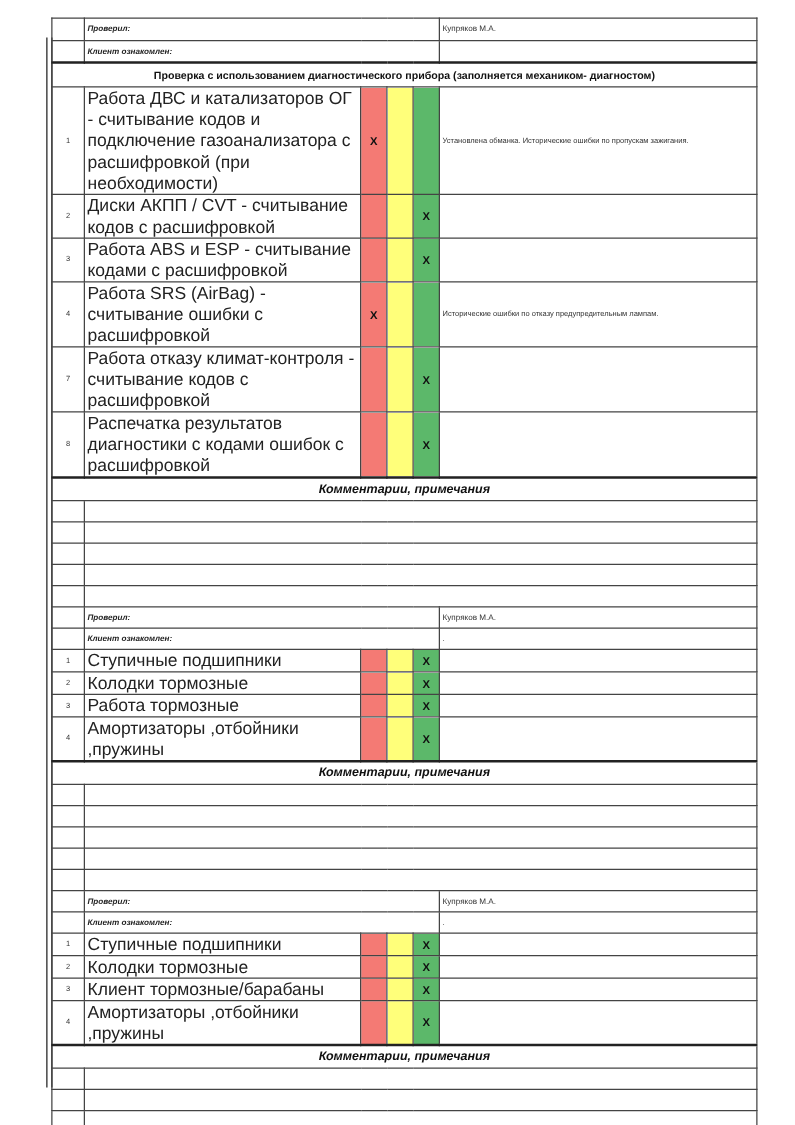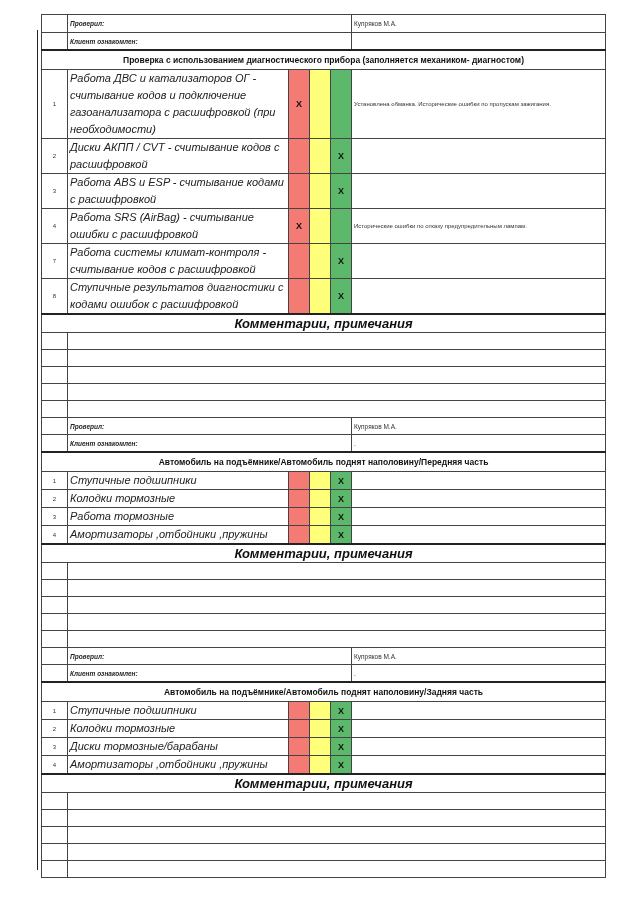--- a/index.html
+++ b/index.html
@@ -9,25 +9,25 @@
   .sheet { position: absolute; left: 41px; top: 14px; width: 564px; }
   table { border-collapse: collapse; width: 564px; table-layout: fixed; }
   td { border: 1px solid #444; padding: 0 2px; vertical-align: middle; overflow: hidden; }
   col.c-num { width: 26px; }
   col.c-desc { width: 221px; }
   col.c-r { width: 21px; }
   col.c-y { width: 21px; }
   col.c-g { width: 21px; }
   col.c-note { width: 254px; }
   .num { font-size: 6px; text-align: center; color: #333; }
-  .desc { font-size: 11px; line-height: 17px; color: #222; font-style: italic; }
+  .desc { font-size: 14px; line-height: 17px; color: #222; }
   .sig-label { font-size: 6.5px; font-weight: bold; font-style: italic; color: #222; }
   .sig-val { font-size: 6.5px; color: #333; }
   .sec-head { font-size: 8.5px; font-weight: bold; text-align: center; height: 18px; border-top: 2px solid #222; }
-  .com-head { font-size: 13px; font-weight: bold; font-style: italic; text-align: center; height: 17px; border-top: 2px solid #222; }
+  .com-head { font-size: 10px; font-weight: bold; font-style: italic; text-align: center; height: 17px; border-top: 2px solid #222; }
   .red { background: #F47A74; text-align: center; font-size: 9px; font-weight: bold; }
   .yel { background: #FFFF7A; text-align: center; font-size: 9px; font-weight: bold; }
   .grn { background: #5CB86A; text-align: center; font-size: 9px; font-weight: bold; }
   .note { font-size: 6px; color: #333; }
   tr.r17 td { height: 16px; }
   tr.r18 td { height: 17px; }
   tr.r33 td { height: 32px; }
   tr.r49 td { height: 48px; }
 </style>
 </head>
@@ -88,29 +88,29 @@
         <tr class="r33">
           <td class="num">4</td>
           <td class="desc">Работа SRS (AirBag) - считывание ошибки с расшифровкой</td>
           <td class="red"><span>X</span></td>
           <td class="yel"></td>
           <td class="grn"></td>
           <td class="note">Исторические ошибки по отказу предупредительным лампам.</td>
         </tr>
         <tr class="r33">
           <td class="num">7</td>
-          <td class="desc">Работа системы климат-контроля - считывание кодов с расшифровкой</td>
+          <td class="desc">Работа отказу климат-контроля - считывание кодов с расшифровкой</td>
           <td class="red"></td>
           <td class="yel"></td>
           <td class="grn"><span>X</span></td>
           <td class="note"></td>
         </tr>
         <tr class="r33">
           <td class="num">8</td>
-          <td class="desc">Ступичные результатов диагностики с кодами ошибок с расшифровкой</td>
+          <td class="desc">Распечатка результатов диагностики с кодами ошибок с расшифровкой</td>
           <td class="red"></td>
           <td class="yel"></td>
           <td class="grn"><span>X</span></td>
           <td class="note"></td>
         </tr>
         <tr>
           <td colspan="6" class="com-head">Комментарии, примечания</td>
         </tr>
         <tr class="r17">
           <td></td>
@@ -135,23 +135,20 @@
         <tr class="r17">
           <td></td>
           <td colspan="4" class="sig-label">Проверил:</td>
           <td class="sig-val">Купряков М.А.</td>
         </tr>
         <tr class="r17">
           <td></td>
           <td colspan="4" class="sig-label">Клиент ознакомлен:</td>
           <td class="sig-val">.</td>
         </tr>
-        <tr>
-          <td colspan="6" class="sec-head">Автомобиль на подъёмнике/Автомобиль поднят наполовину/Передняя часть</td>
-        </tr>
         <tr class="r17">
           <td class="num">1</td>
           <td class="desc">Ступичные подшипники</td>
           <td class="red"></td>
           <td class="yel"></td>
           <td class="grn"><span>X</span></td>
           <td class="note"></td>
         </tr>
         <tr class="r17">
           <td class="num">2</td>
@@ -203,42 +200,39 @@
         <tr class="r17">
           <td></td>
           <td colspan="4" class="sig-label">Проверил:</td>
           <td class="sig-val">Купряков М.А.</td>
         </tr>
         <tr class="r17">
           <td></td>
           <td colspan="4" class="sig-label">Клиент ознакомлен:</td>
           <td class="sig-val">.</td>
         </tr>
-        <tr>
-          <td colspan="6" class="sec-head">Автомобиль на подъёмнике/Автомобиль поднят наполовину/Задняя часть</td>
-        </tr>
         <tr class="r17">
           <td class="num">1</td>
           <td class="desc">Ступичные подшипники</td>
           <td class="red"></td>
           <td class="yel"></td>
           <td class="grn"><span>X</span></td>
           <td class="note"></td>
         </tr>
         <tr class="r17">
           <td class="num">2</td>
           <td class="desc">Колодки тормозные</td>
           <td class="red"></td>
           <td class="yel"></td>
           <td class="grn"><span>X</span></td>
           <td class="note"></td>
         </tr>
         <tr class="r17">
           <td class="num">3</td>
-          <td class="desc">Диски тормозные/барабаны</td>
+          <td class="desc">Клиент тормозные/барабаны</td>
           <td class="red"></td>
           <td class="yel"></td>
           <td class="grn"><span>X</span></td>
           <td class="note"></td>
         </tr>
         <tr class="r17">
           <td class="num">4</td>
           <td class="desc">Амортизаторы ,отбойники ,пружины</td>
           <td class="red"></td>
           <td class="yel"></td>

